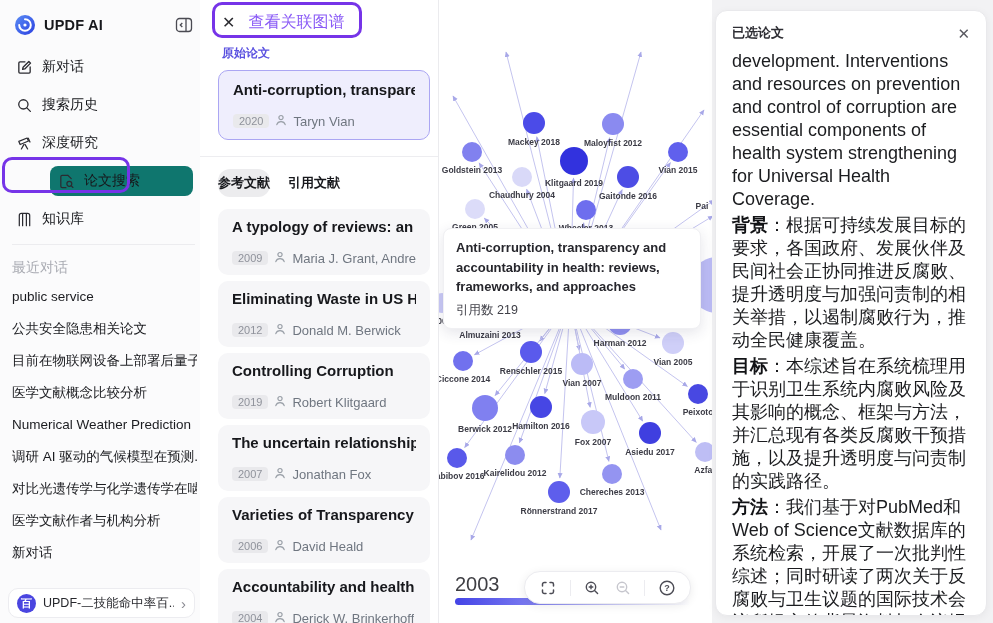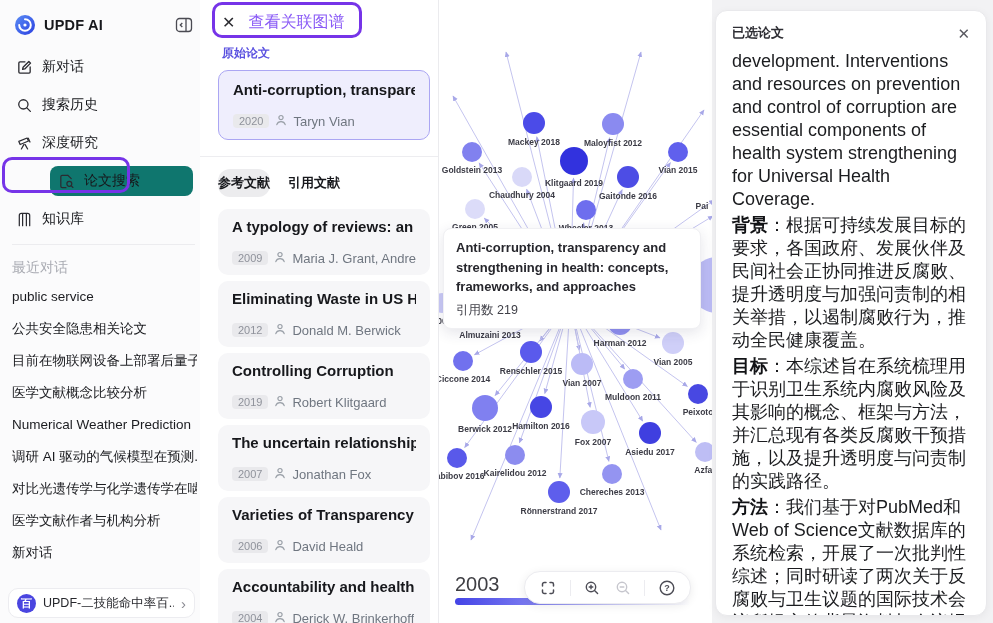--- a/index.html
+++ b/index.html
@@ -428,21 +428,21 @@
           <text x="18" y="479" text-anchor="middle" class="gnl">Habibov 2016</text>
           <text x="76" y="476" text-anchor="middle" class="gnl">Kairelidou 2012</text>
           <text x="120" y="514" text-anchor="middle" class="gnl">Rönnerstrand 2017</text>
           <text x="173" y="495" text-anchor="middle" class="gnl">Chereches 2013</text>
           <text x="266" y="473" text-anchor="middle" class="gnl">Azfar</text>
           <text x="131" y="327" text-anchor="middle" class="gnl gnl-center">Vian 2020</text>
         </g>
       </svg>
 
     <div class="g-tooltip">
-      <div class="g-tooltip-title">Anti-corruption, transparency and strengthening in health: concepts, frameworks, and approaches</div>
+      <div class="g-tooltip-title">Anti-corruption, transparency and accountability in health: reviews, frameworks, and approaches</div>
       <div class="g-tooltip-cites">
         <span>引用数</span> <span>219</span>
       </div>
     </div>
 
     <div class="g-year">2003</div>
     <div class="g-timeline"></div>
 
     <div class="g-toolbar">
       <span class="tb-btn">

